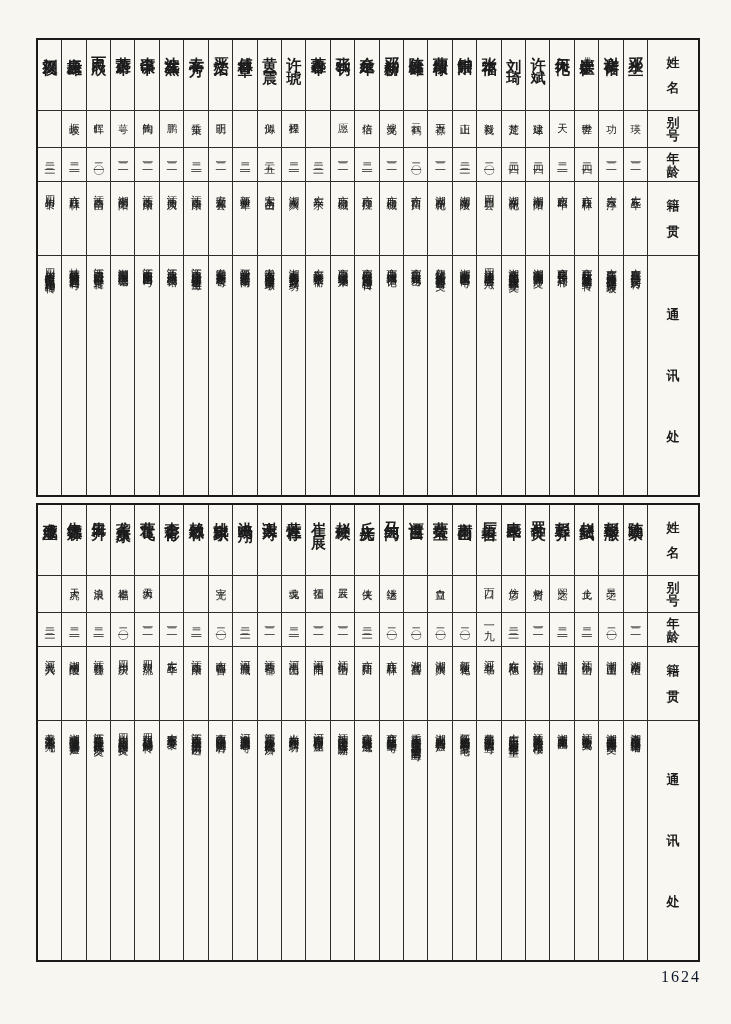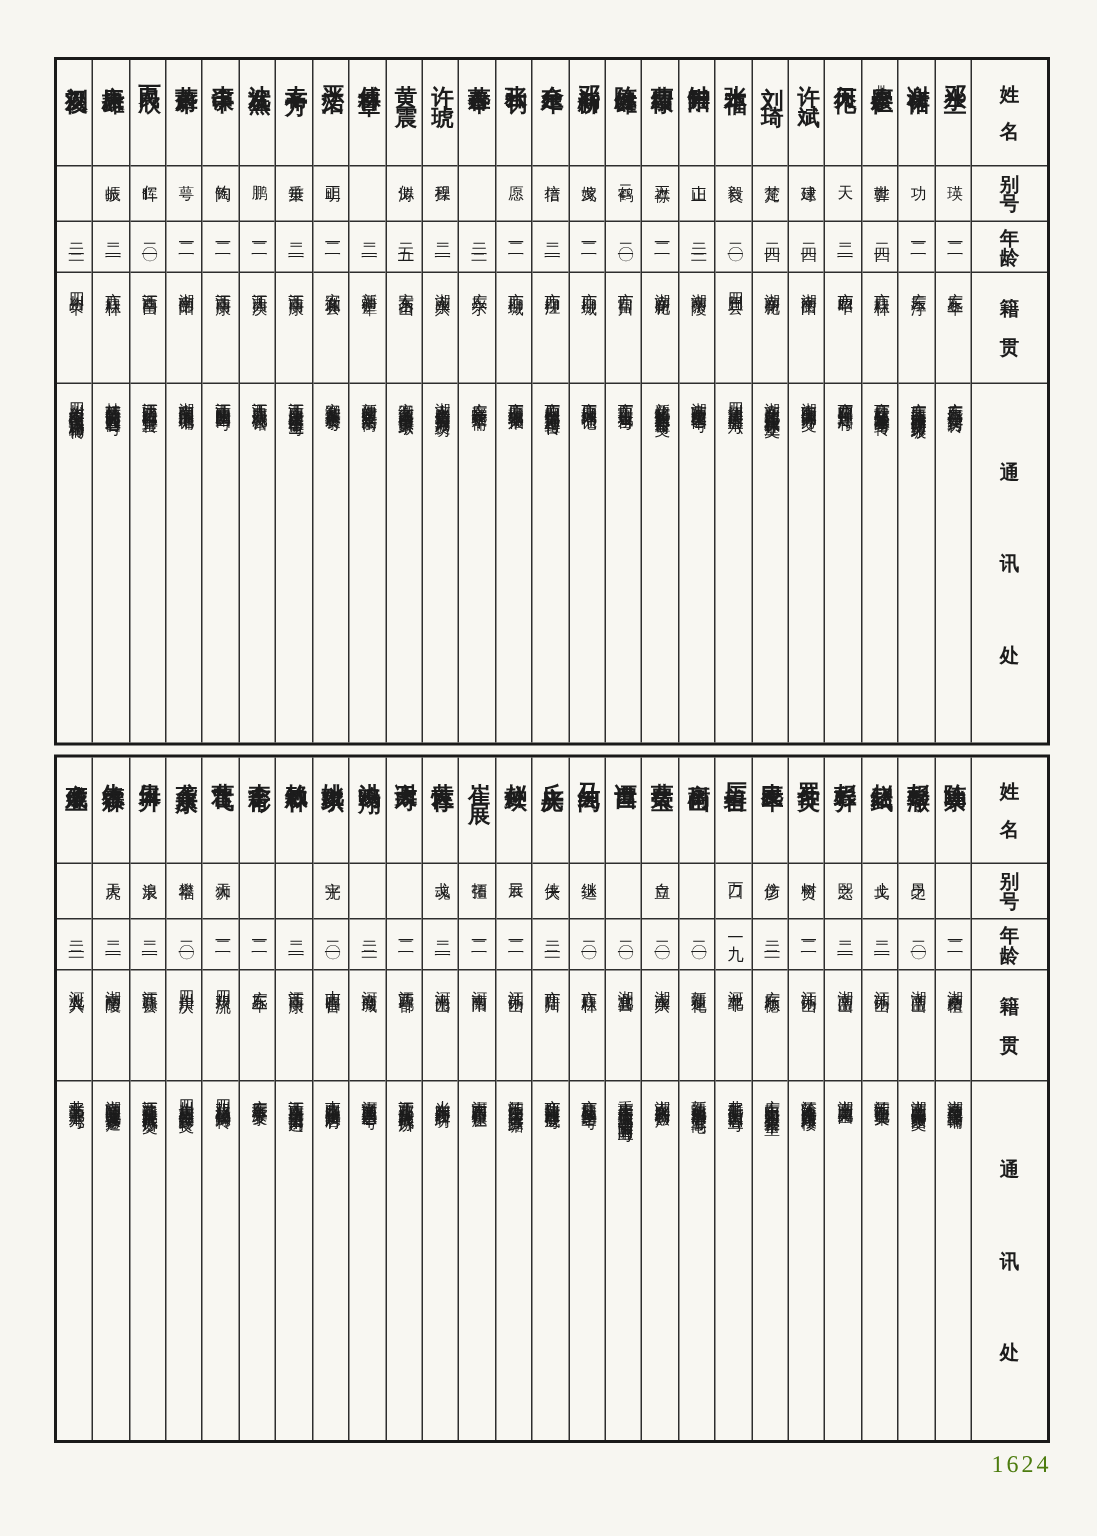--- a/index.html
+++ b/index.html
@@ -38,21 +38,21 @@
   .cell-age .v{font-size:11px;padding-top:6px;letter-spacing:2px;}
   .cell-native .v{font-size:10.5px;padding-top:5px;letter-spacing:1.5px;}
   .cell-addr .v{font-size:10.5px;padding-top:4px;letter-spacing:1px;line-height:12px;}
   .note-mark{font-size:7px;letter-spacing:0;opacity:.8;}
   .hcell{display:flex;flex-direction:column;align-items:center;justify-content:space-evenly;
          font-size:13px;font-weight:bold;overflow:hidden;box-sizing:border-box;padding:4px 0;}
   .hcell span{display:block;line-height:1;}
   .page-number{
     position:absolute;top:968px;right:30px;
     font-family:"Liberation Serif", serif;
-    font-size:16px;letter-spacing:2px;color:#4d7c0f;
+    font-size:16px;letter-spacing:2px;color:#0f172a;
   }
 </style>
 </head>
 <body>
 
 <div class="page">
   <div class="tables-wrap">
     <div class="tbl">
         <div class="col header-col">
           <div class="hcell h-name">

